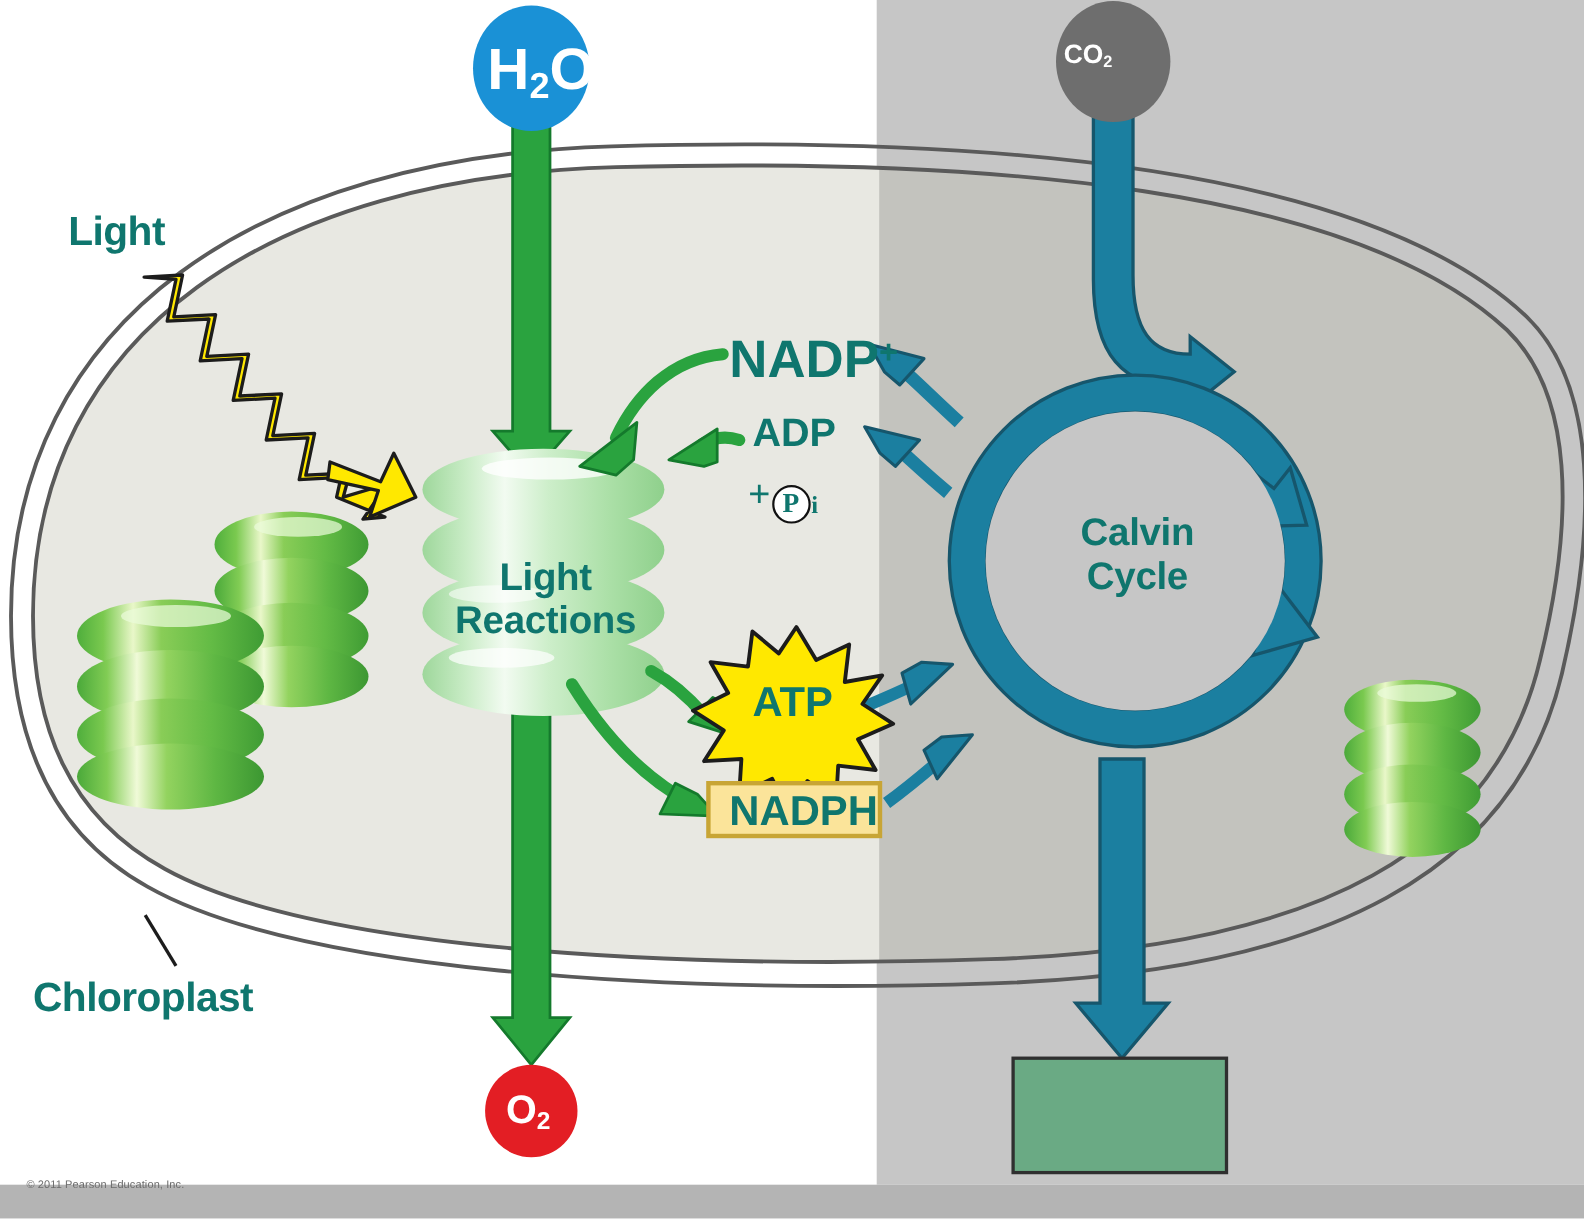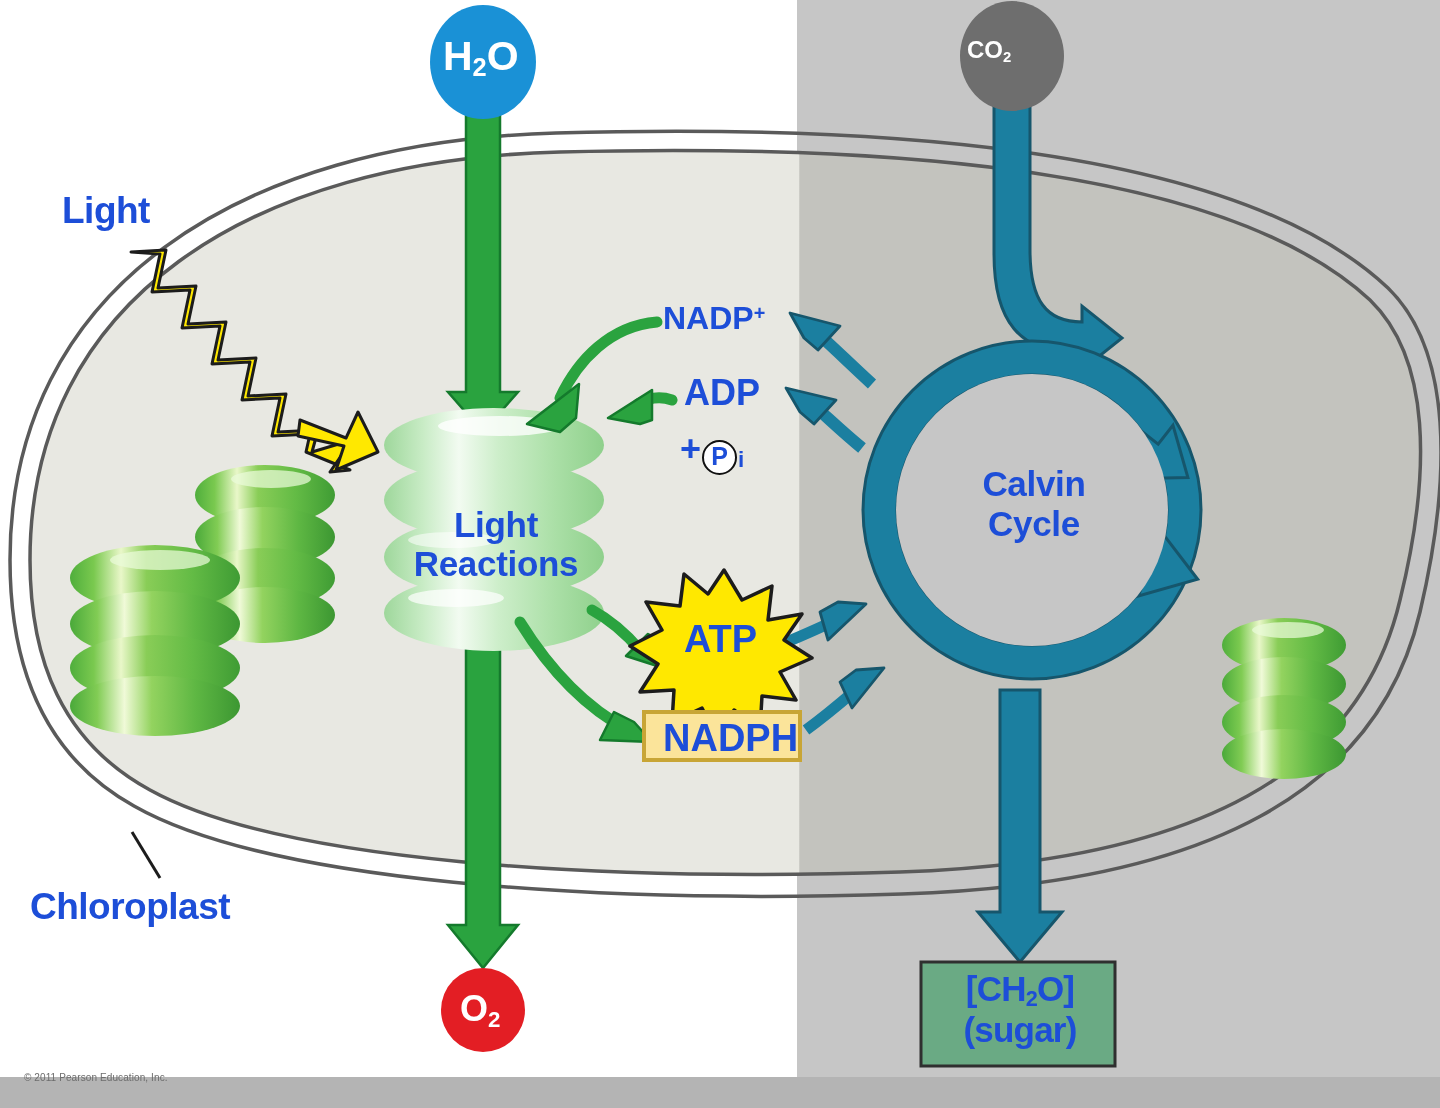--- a/index.html
+++ b/index.html
@@ -1,29 +1,29 @@
 <!DOCTYPE html>
 <html><head>
 <meta charset="utf-8">
 <style>
   html,body{margin:0;padding:0;background:#ffffff;}
   body{font-family:"Liberation Sans", sans-serif;}
   #stage{position:relative;width:1440px;height:1108px;overflow:hidden;background:#ffffff;}
   #stage svg{position:absolute;left:0;top:0;}
-  .lbl{position:absolute;font-weight:bold;color:#1d4ed8;white-space:nowrap;}
+  .lbl{position:absolute;font-weight:bold;color:#0f766e;white-space:nowrap;}
   .lbl sub{font-size:0.62em;vertical-align:-0.25em;}
   .lbl sup{font-size:0.62em;vertical-align:0.45em;}
   #light-label{left:62px;top:190px;font-size:37px;letter-spacing:-0.5px;}
   #chloroplast-label{left:30px;top:886px;font-size:37px;letter-spacing:-0.5px;}
-  #h2o-label{left:443px;top:33px;font-size:41px;color:#ffffff;}
+  #h2o-label{left:443px;top:33px;font-size:53px;color:#ffffff;}
   #co2-label{left:967px;top:36px;font-size:24px;color:#ffffff;}
   #o2-label{left:460px;top:988px;font-size:36px;color:#ffffff;}
-  #nadpplus-label{left:663px;top:300px;font-size:32px;}
+  #nadpplus-label{left:663px;top:300px;font-size:48px;}
   #adp-label{left:684px;top:372px;font-size:36px;}
-  #pi-label{left:680px;top:428px;font-size:36px;}
+  #pi-label{left:680px;top:428px;font-size:36px;font-family:Liberation Serif, serif;}
   #pi-label .pcirc{display:inline-block;width:31px;height:31px;border:2.5px solid #111;
     border-radius:50%;background:#fff;text-align:center;line-height:29px;font-size:25px;
     vertical-align:-4px;margin:0 1px;}
   #atp-label{left:684px;top:618px;font-size:38px;}
   #nadph-label{left:652px;top:717px;font-size:38px;margin-left:11px;}
   #lightreactions-label{left:388px;top:505px;font-size:35px;text-align:center;width:216px;
     line-height:1.12;letter-spacing:-0.3px;}
   #calvincycle-label{left:938px;top:464px;font-size:35px;text-align:center;width:192px;
     line-height:1.15;letter-spacing:-0.3px;}
   #sugar-label{left:925px;top:970px;font-size:35px;text-align:center;width:190px;
@@ -241,19 +241,15 @@
   <div class="lbl" id="lightreactions-label">
     <div>Light</div>
     <div>Reactions</div>
   </div>
 
   <div class="lbl" id="calvincycle-label">
     <div>Calvin</div>
     <div>Cycle</div>
   </div>
 
-  <div class="lbl" id="sugar-label">
-    <div><span>[CH</span><sub>2</sub><span>O]</span></div>
-    <div>(sugar)</div>
-  </div>
 
   <div id="copyright">© 2011 Pearson Education, Inc.</div>
 </div>
 
 </body></html>

